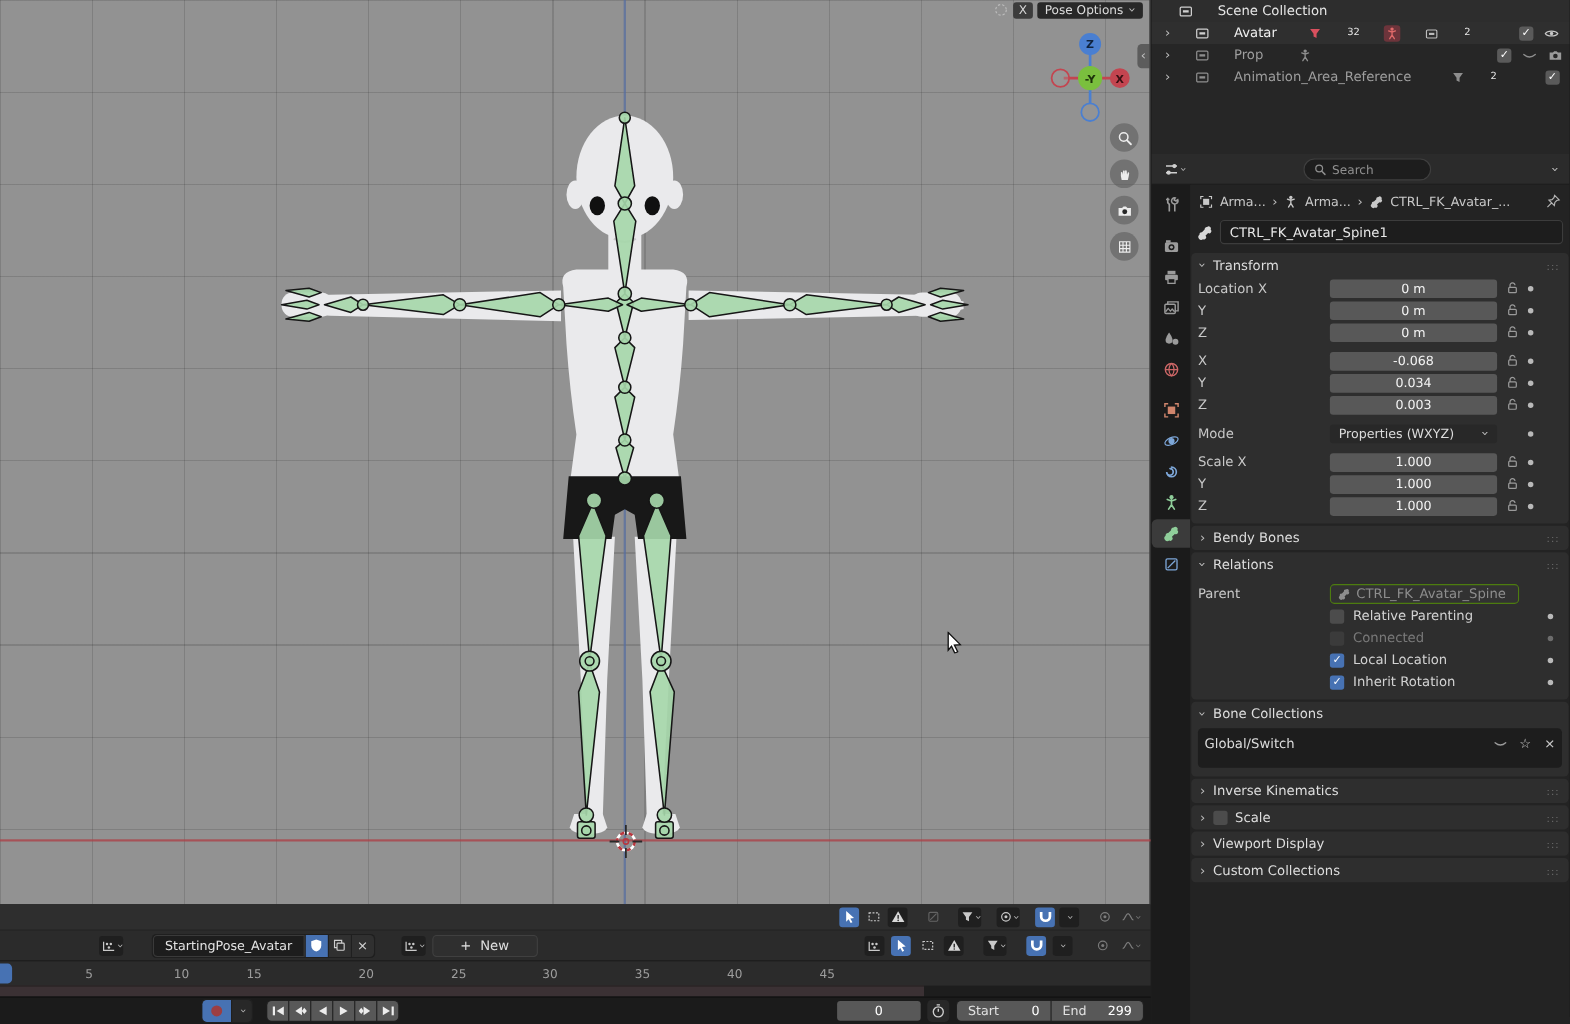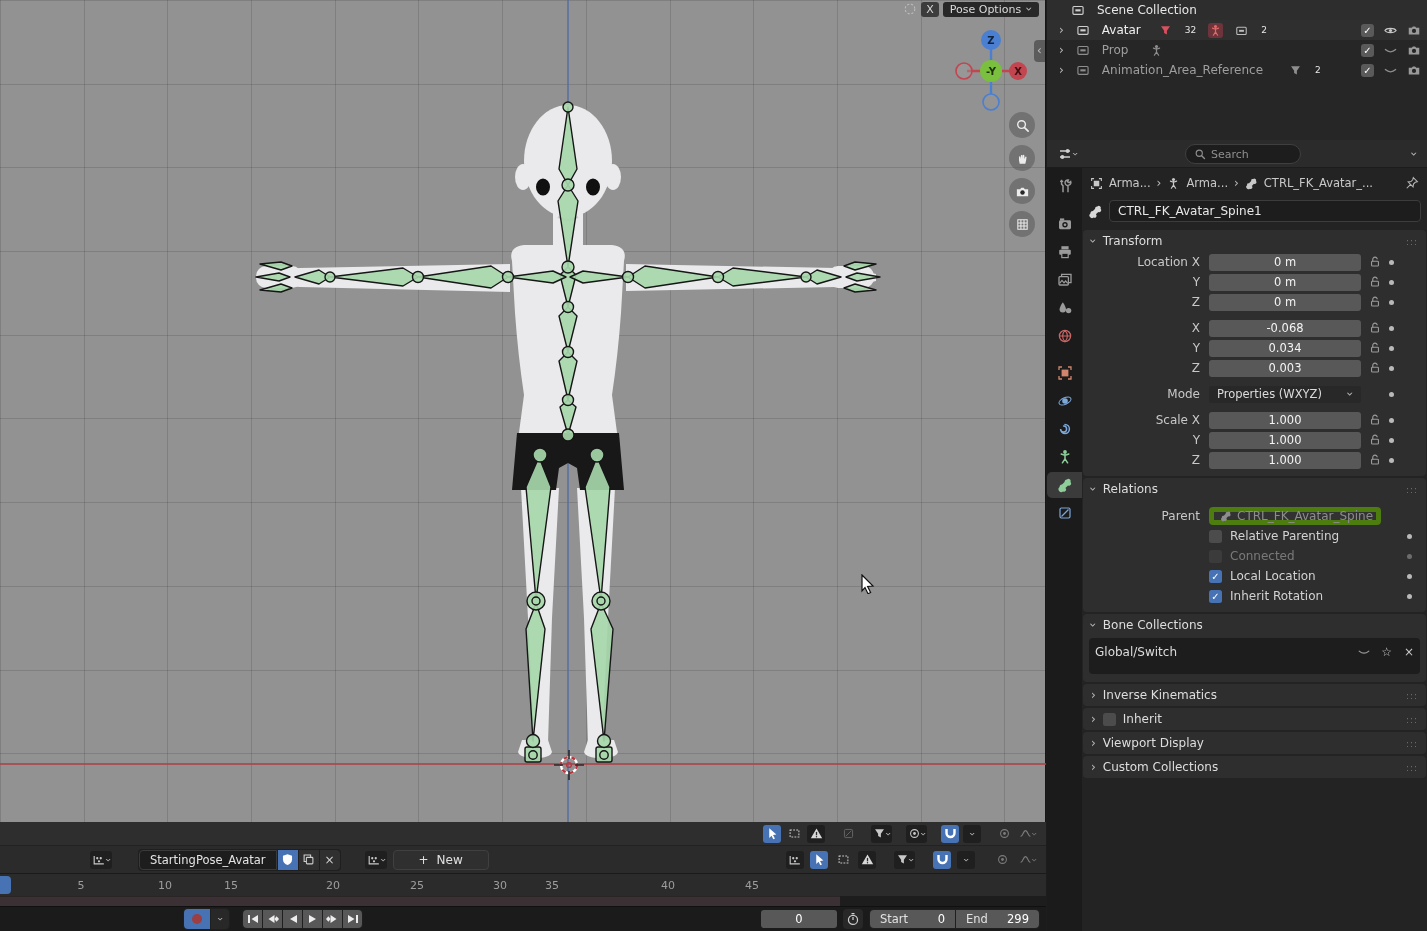--- a/index.html
+++ b/index.html
@@ -37,21 +37,21 @@
   .nav-btn{width:26px;height:26px;border-radius:50%;background:rgba(88,88,88,.55);display:flex;align-items:center;justify-content:center;color:#ececec;}
 
   #cursor3d{position:absolute;left:554px;top:750px;}
   #mouse-cursor{position:absolute;left:860px;top:574px;}
 
   
   #right{position:absolute;left:1047px;top:0;width:380px;height:931px;background:#232323;}
 
   
   #outliner{position:absolute;left:0;top:0;width:380px;height:140px;background:#262626;}
-  .ol-row{height:20px;display:flex;align-items:center;padding:0 6px 0 12px;gap:12px;color:#9e9e9e;}
+  .ol-row{height:20px;display:flex;align-items:center;padding:0 6px 0 12px;gap:22px;color:#9e9e9e;}
   .ol-row.first{background:#2d2d2d;color:#e6e6e6;padding-left:24px;}
   .ol-row.sel{background:#2f2f2f;color:#efefef;}
   .ol-spacer{flex:1;}
   .ol-right{display:flex;align-items:center;gap:9px;}
   .ol-check{width:13px;height:13px;border-radius:3px;background:#5a5a5a;color:#fff;font-size:10px;display:flex;align-items:center;justify-content:center;}
   .badge-sub{font-size:9px;color:#e8e8e8;margin-left:1px;vertical-align:sub;}
   .pbox{background:#6d343b;border-radius:3px;padding:1px;display:inline-flex;}
 
   
   #props-header{position:absolute;left:0;top:140px;width:380px;height:28px;background:#2b2b2b;border-bottom:1px solid #1c1c1c;display:flex;align-items:center;}
@@ -63,34 +63,34 @@
 
   .crumbs{height:30px;display:flex;align-items:center;gap:6px;padding:0 8px;color:#c9c9c9;font-size:11.5px;}
   .namefield{margin:2px 6px 8px 6px;height:22px;display:flex;align-items:center;gap:6px;}
   .namefield .nf{flex:1;height:22px;background:#1d1d1d;border:1px solid #3c3c3c;border-radius:4px;display:flex;align-items:center;padding:0 8px;color:#e8e8e8;}
 
   .panel{background:#2e2e2e;border-radius:4px;margin:0 1px 2px 1px;padding-bottom:6px;}
   .panel.closed{padding-bottom:0;}
   .ph{height:22px;display:flex;align-items:center;gap:7px;padding:0 8px;color:#dedede;font-size:12px;}
   .ph .dots4{margin-left:auto;}
   .prow{height:20px;display:flex;align-items:center;padding:0 6px;}
-  .plabel{width:120px;text-align:right;padding-right:9px;color:#c8c8c8;white-space:nowrap;}
+  .plabel{width:120px;text-align:left;padding-right:9px;color:#c8c8c8;white-space:nowrap;}
   .pfield{width:152px;height:17px;background:#585858;border-radius:3px;color:#f4f4f4;display:flex;align-items:center;justify-content:center;font-size:11.5px;}
   .pdrop{width:152px;height:17px;background:#282828;border-radius:3px;color:#dcdcdc;display:flex;align-items:center;padding:0 8px;font-size:11.5px;}
   .pdrop .chev{margin-left:auto;}
   .pright{display:flex;align-items:center;gap:8px;margin-left:8px;}
   .cb{width:13px;height:13px;border-radius:2.5px;background:#4c4c4c;display:inline-flex;align-items:center;justify-content:center;color:#fff;font-size:10px;}
   .cb.on{background:#4772b3;}
   .cb.on::before{content:"✓";}
   .cbl{margin-left:8px;color:#d2d2d2;}
   .dim{opacity:.45;}
   .listbox{margin:2px 6px;background:#1d1d1d;border-radius:4px;height:36px;padding:3px 6px;}
   .listrow{height:22px;display:flex;align-items:center;color:#dcdcdc;}
   .listrow .sp{flex:1;}
-  .parentfield{width:172px;height:18px;background:#323232;border:5px solid #4d7c0f;border-radius:4px;display:flex;align-items:center;gap:5px;padding:0 6px;color:#8d8d8d;}
+  .parentfield{width:172px;height:18px;background:#323232;border:1px solid #4d7c0f;border-radius:4px;display:flex;align-items:center;gap:5px;padding:0 6px;color:#8d8d8d;}
 
   
   #rowA{position:absolute;left:0;top:822px;width:1046px;height:24px;background:#2e2e2e;border-bottom:1px solid #222;display:flex;align-items:center;justify-content:flex-end;padding-right:8px;gap:4px;}
   #rowB{position:absolute;left:0;top:846px;width:1046px;height:28px;background:#2b2b2b;border-bottom:1px solid #1a1a1a;display:flex;align-items:center;padding:0 8px 0 90px;gap:6px;}
   .hbtn{height:18px;min-width:18px;border-radius:3px;display:flex;align-items:center;justify-content:center;color:#c9c9c9;padding:0 2px;}
   .hbtn.blue{background:#4772b3;color:#fff;}
   .hbtn.dark{background:#1f1f1f;}
   .hgroup{display:flex;align-items:center;gap:1px;background:#1f1f1f;border-radius:4px;padding:1px;}
   .namebox{height:20px;background:#1d1d1d;border:1px solid #3a3a3a;border-radius:4px 0 0 4px;color:#e4e4e4;display:flex;align-items:center;padding:0 10px;font-size:11.5px;}
   .sq{height:20px;width:20px;display:flex;align-items:center;justify-content:center;background:#303030;color:#cfcfcf;}
@@ -801,20 +801,27 @@
                 <svg width="12" height="12" viewBox="0 0 16 16">
                   <path d="M5 7V4.6a3 3 0 0 1 6-.2" fill="none" stroke="currentColor" stroke-width="1.5"></path>
                   <rect x="3.4" y="7" width="9.2" height="6.4" rx="1.2" fill="none" stroke="currentColor" stroke-width="1.5"></rect>
                 </svg>
               </span>
               <span class="gdot"></span>
             </span>
           </div>
       </div>
 
+      <div class="panel closed">
+        <div class="ph">
+            <span class="chev"></span>
+            <span>Bendy Bones</span>
+            <span class="dots4"></span>
+          </div>
+      </div>
 
       <div class="panel">
         <div class="ph">
             <span class="chev down"></span>
             <span>Relations</span>
             <span class="dots4"></span>
           </div>
         <div style="height:6px"></div>
         <div class="prow">
             <span class="plabel">Parent</span>
@@ -881,21 +888,21 @@
         <div class="ph">
             <span class="chev"></span>
             <span>Inverse Kinematics</span>
             <span class="dots4"></span>
           </div>
       </div>
       <div class="panel closed">
         <div class="ph">
             <span class="chev"></span>
             <span class="cb"></span>
-            <span>Inherit</span>
+            <span>Scale</span>
             <span class="dots4"></span>
           </div>
       </div>
       <div class="panel closed">
         <div class="ph">
             <span class="chev"></span>
             <span>Viewport Display</span>
             <span class="dots4"></span>
           </div>
       </div>
@@ -1056,21 +1063,21 @@
       </span>
   </div>
 
   <div id="ruler">
     <span class="num" style="left:81px">5</span>
     <span class="num" style="left:165px">10</span>
     <span class="num" style="left:231px">15</span>
     <span class="num" style="left:333px">20</span>
     <span class="num" style="left:417px">25</span>
     <span class="num" style="left:500px">30</span>
-    <span class="num" style="left:552px">35</span>
+    <span class="num" style="left:584px">35</span>
     <span class="num" style="left:668px">40</span>
     <span class="num" style="left:752px">45</span>
   </div>
   <div id="playhead"></div>
   <div id="summary"></div>
 
 
   <div id="playbar">
     <div style="width:183px"></div>
     <div class="hgroup">

